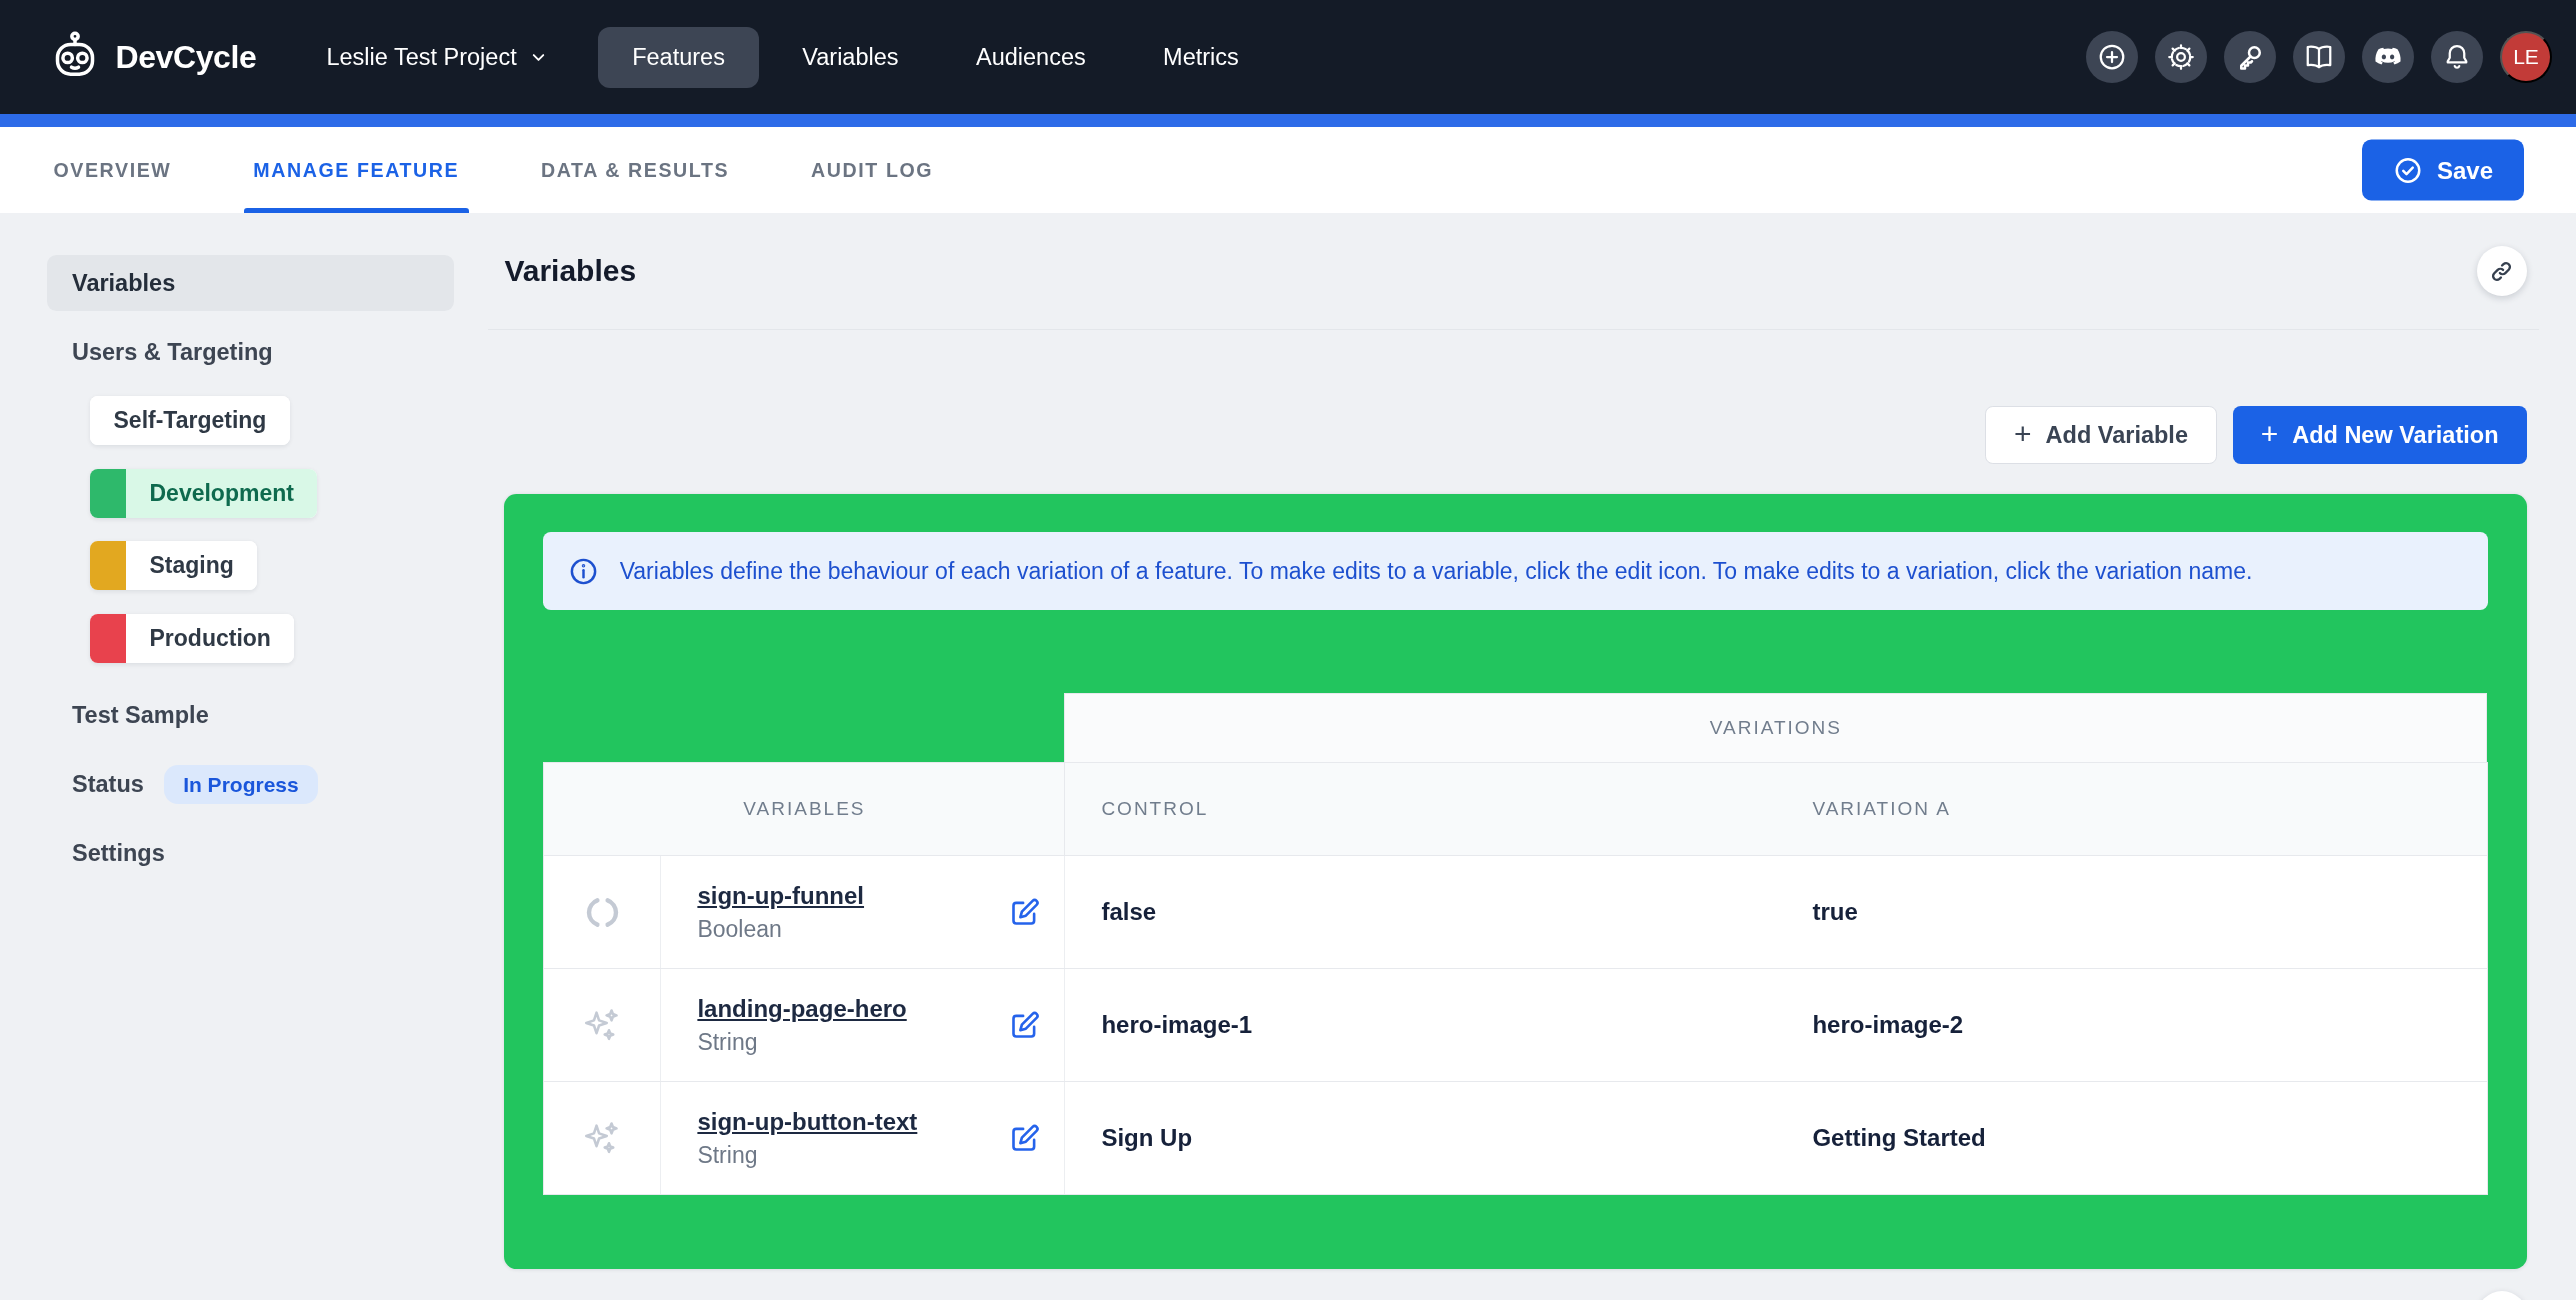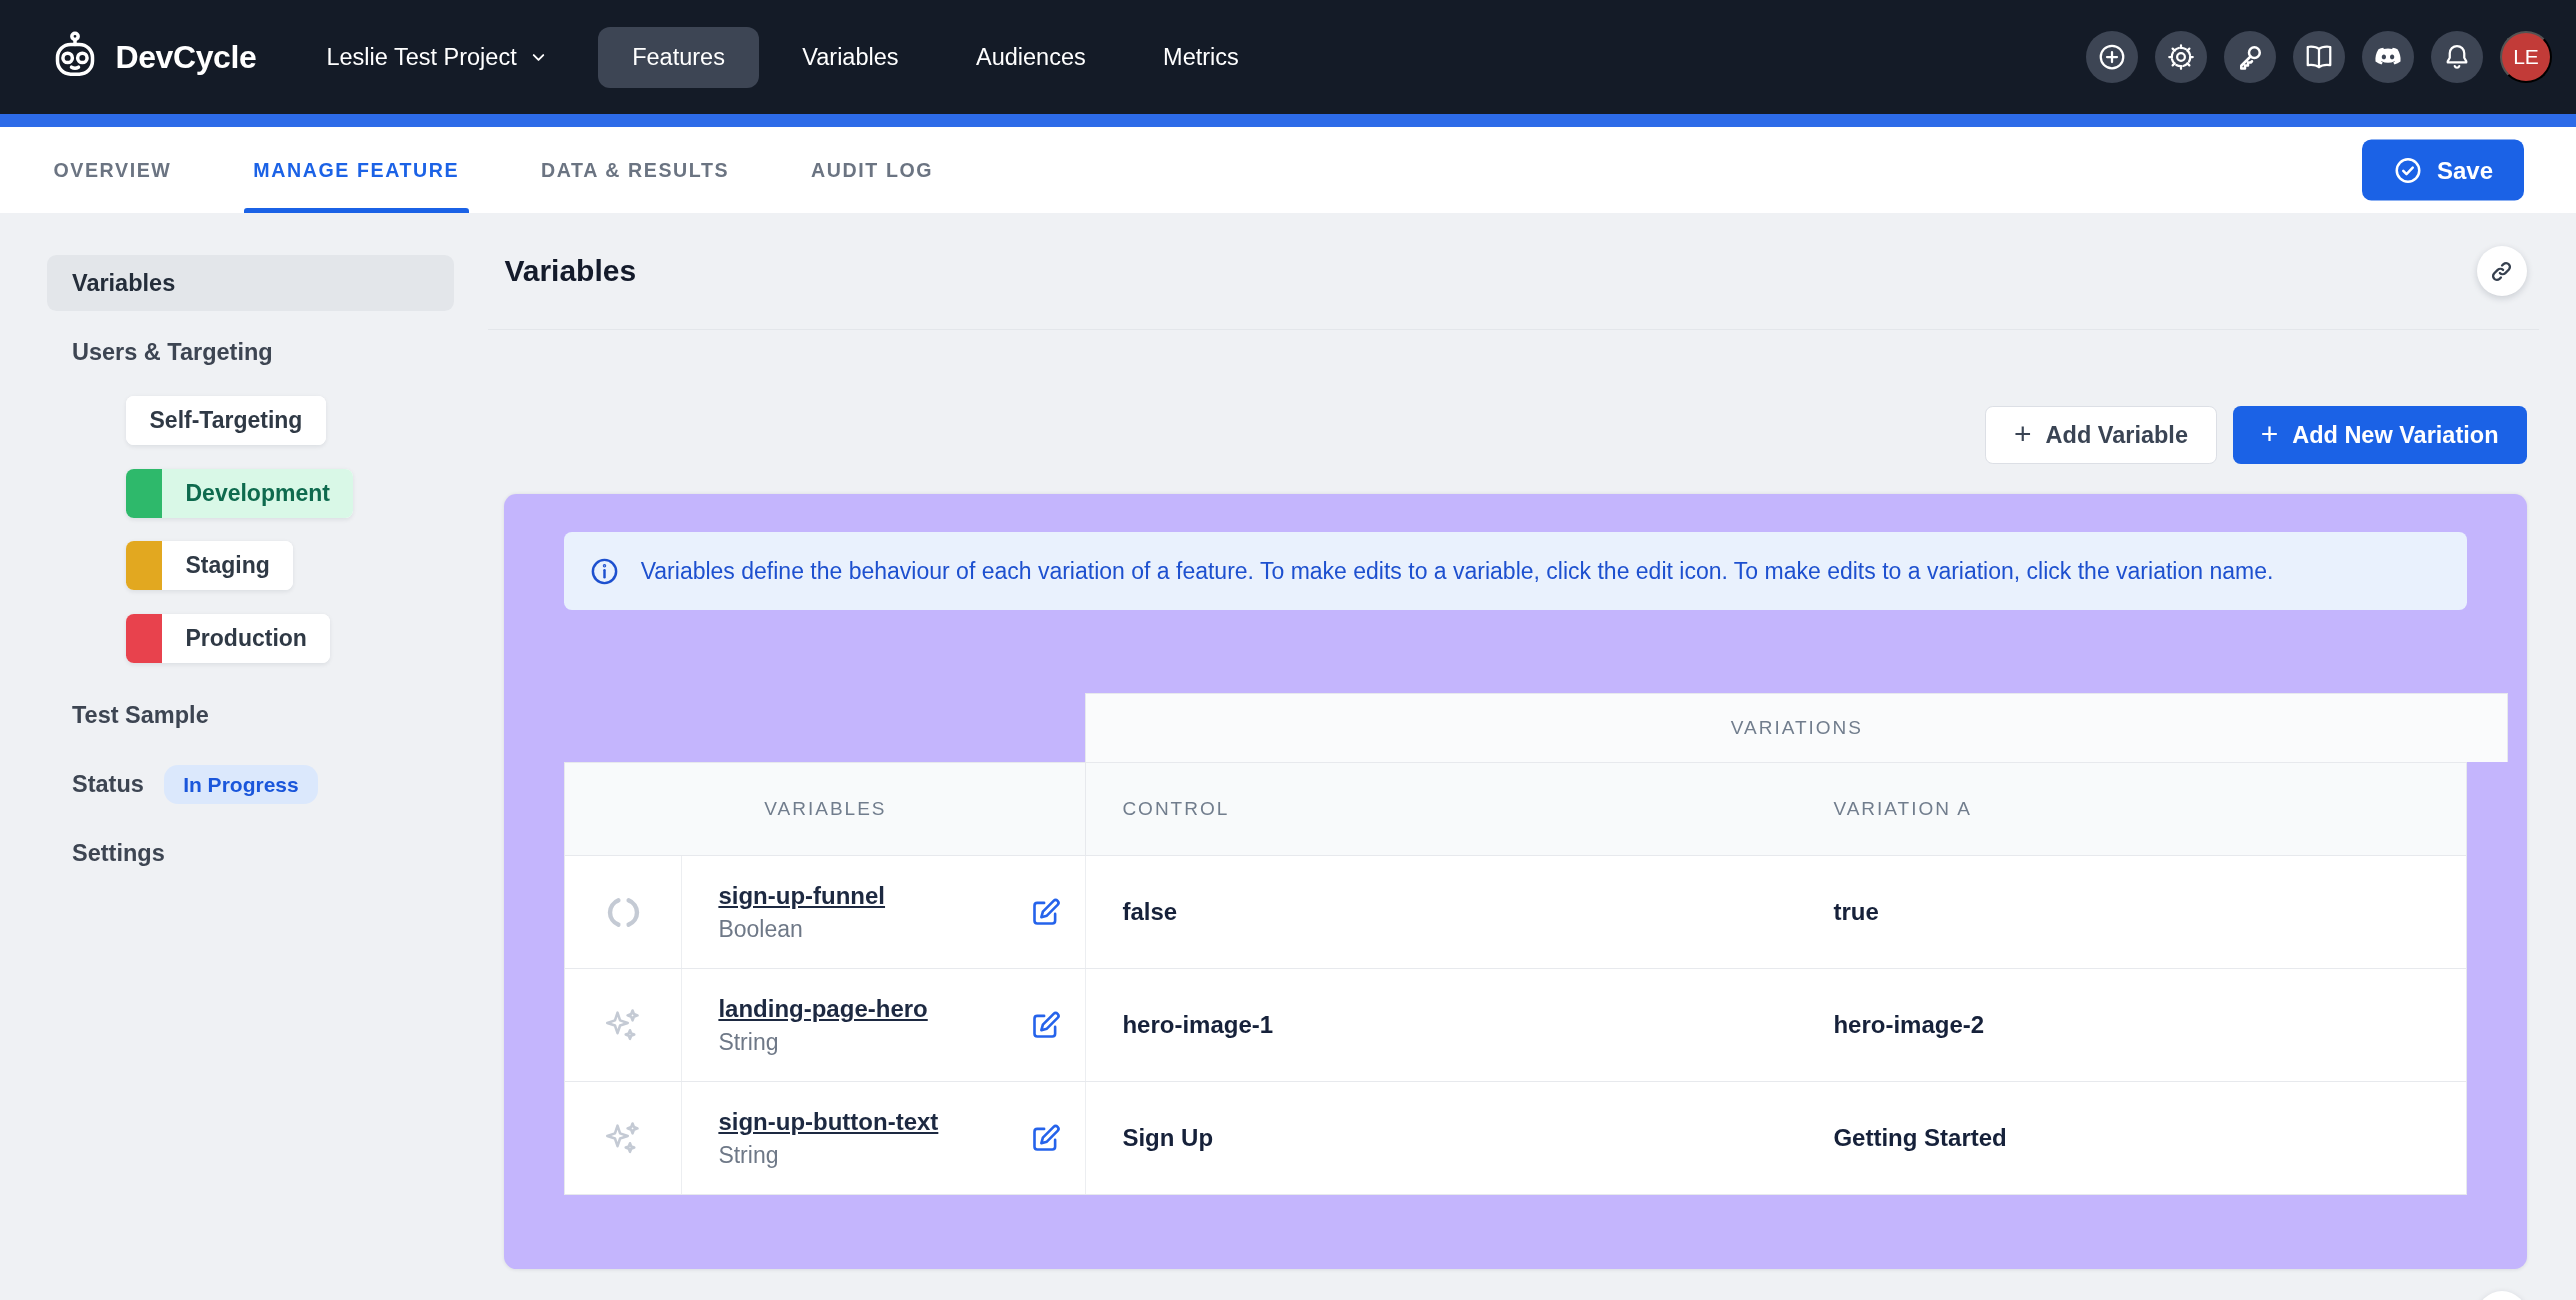--- a/index.html
+++ b/index.html
@@ -39,21 +39,21 @@
   .save-btn svg{width:30px;height:30px;}
 
   
   .page{position:relative;height:1103px;}
 
   .sidebar{position:absolute;left:47px;top:42px;width:407px;}
   .side-item{font-size:23.5px;font-weight:600;color:#3d4552;padding:0 25px;}
   .side-item.active{background:#e3e6ea;border-radius:9.4px;height:56px;display:flex;align-items:center;color:#242d3a;}
   .side-users{margin-top:28px;}
   .chips{padding-left:43px;margin-top:30px;display:flex;flex-direction:column;gap:23.5px;align-items:flex-start;}
-  .chip{display:flex;align-items:stretch;border-radius:7.8px;overflow:hidden;box-shadow:0 1.6px 4.7px rgba(15,23,42,.08);background:#fff;font-size:23px;font-weight:600;color:#2f3945;border:none;padding:0;margin-left:36px;}
+  .chip{display:flex;align-items:stretch;border-radius:7.8px;overflow:hidden;box-shadow:0 1.6px 4.7px rgba(15,23,42,.08);background:#fff;font-size:23px;font-weight:600;color:#2f3945;border:none;padding:0;}
   .chip-color{width:36px;}
   .chip-label{padding:11px 23.5px;display:flex;align-items:center;background:#fff;}
   .chip.dev .chip-color{background:var(--dev-green,#2eb96b);}
   .chip.dev .chip-label{background:var(--dev-bg,#d9f8e7);color:var(--dev-text,#0e6a4e);}
   .chip.stg .chip-color{background:var(--stg-yellow,#e2a820);}
   .chip.prod .chip-color{background:var(--prod-red,#e8424d);}
   .side-code{margin-top:39px;}
   .side-status{margin-top:36px;display:flex;align-items:center;gap:20.3px;}
   .badge{background:var(--status-bg,#dbe8fc);color:var(--status-text,#1a56db);font-size:21px;font-weight:600;padding:7.8px 19px;border-radius:14px;}
   .side-settings{margin-top:36px;}
@@ -63,21 +63,21 @@
   .main-title{font-size:30px;font-weight:700;color:#141b2b;}
   .link-btn{margin-left:auto;width:50px;height:50px;border-radius:50%;background:#fff;box-shadow:0 2.3px 7.8px rgba(15,23,42,.16);display:flex;align-items:center;justify-content:center;color:#36404f;border:none;}
   .link-btn svg{width:27px;height:27px;}
 
   .actions{margin-top:76px;display:flex;justify-content:flex-end;gap:15.7px;padding-right:12.5px;}
   .btn{height:58px;border-radius:7.8px;font-size:23.5px;font-weight:600;display:flex;align-items:center;gap:14px;padding:0 28px;border:none;}
   .btn .plus{font-size:30px;font-weight:400;line-height:1;margin-top:-3.1px;}
   .btn-secondary{background:#fff;color:#3a4454;border:1.6px solid #dcdfe5;}
   .btn-primary{background:var(--accent,#1b62e6);color:#fff;}
 
-  .card{margin:30px 12.5px 0 16.4px;background:#c4b5fd;border-radius:12.5px;box-shadow:0 0.8px 3.9px rgba(15,23,42,.09);padding:38px 60px 0;height:775px;}
+  .card{margin:30px 12.5px 0 16.4px;background:#22c55e;border-radius:12.5px;box-shadow:0 0.8px 3.9px rgba(15,23,42,.09);padding:38px 39px 0;height:775px;}
 
   .banner{background:var(--banner-bg,#e9f1fd);border-radius:7.8px;color:var(--banner-text,#1d50cf);display:flex;align-items:center;gap:20.3px;padding:0 25px;height:78px;font-size:23px;font-weight:500;}
   .banner svg{width:31px;height:31px;flex:none;}
 
   
   .vtable{margin-top:83px;}
   .th{color:#717d8d;font-size:19px;letter-spacing:2px;font-weight:500;}
   .group-row{display:grid;grid-template-columns:521px 1423px;height:69px;}
   .group-cell{border:1.6px solid #e7e9ed;border-bottom:none;background:#fafbfc;display:flex;align-items:center;justify-content:center;}
   .head-row{display:grid;grid-template-columns:521px 711px 711px;height:94px;background:#f8fafb;border:1.6px solid #e7e9ed;}

